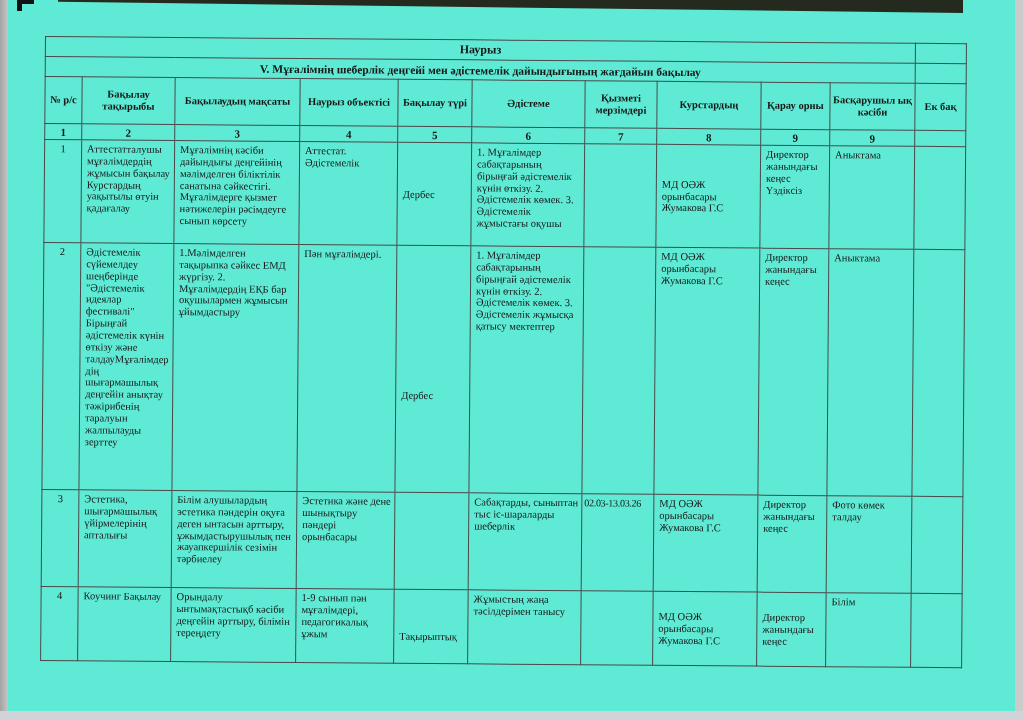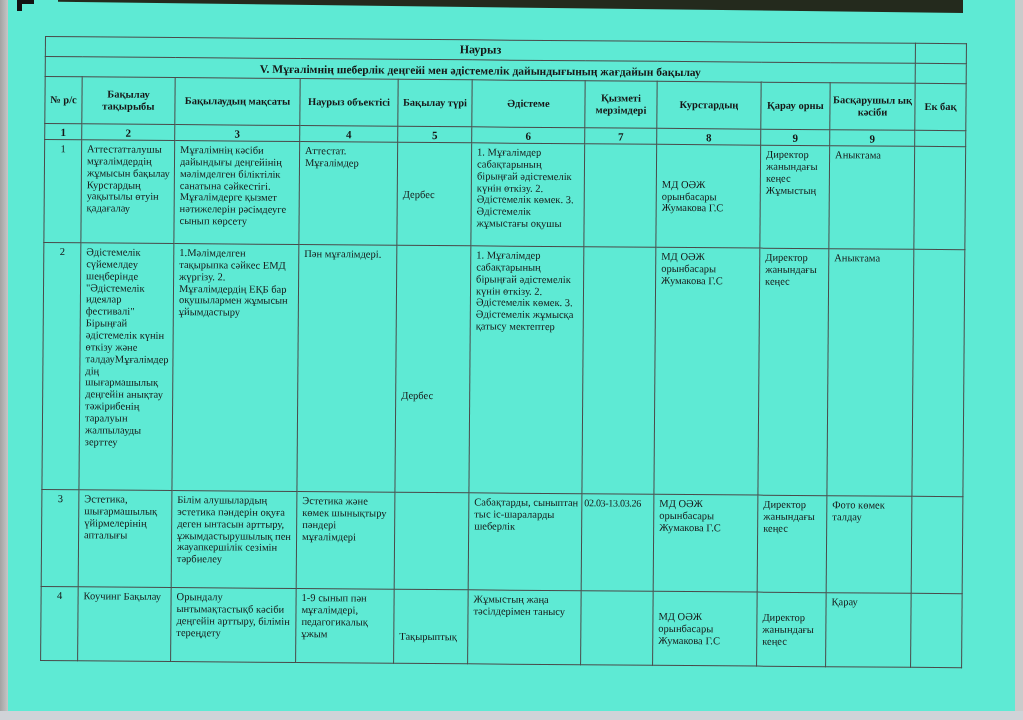--- a/index.html
+++ b/index.html
@@ -141,63 +141,63 @@
           <th>9</th>
           <th>9</th>
           <th></th>
         </tr>
     </thead>
     <tbody id="table-body">
         <tr>
           <td>1</td>
           <td>Аттестатталушы мұғалімдердің жұмысын бақылау Курстардың уақытылы өтуін қадағалау</td>
           <td>Мұғалімнің кәсіби дайындығы деңгейінің мәлімделген біліктілік санатына сәйкестігі. Мұғалімдерге қызмет нәтижелерін рәсімдеуге сынып көрсету</td>
-          <td>Аттестат. Мұғалімдер</td>
+          <td>Аттестат. Әдістемелік</td>
           <td>Дербес</td>
           <td>1. Мұғалімдер сабақтарының бірыңғай әдістемелік күнін өткізу.   2. Әдістемелік көмек. 3. Әдістемелік жұмыстағы оқушы</td>
           <td></td>
           <td>МД ОӘЖ орынбасары Жумакова Г.С</td>
-          <td>Директор жанындағы кеңес Жұмыстың</td>
+          <td>Директор жанындағы кеңес Үздіксіз</td>
           <td>Аныктама</td>
           <td></td>
         </tr>
         <tr>
           <td>2</td>
           <td>Әдістемелік сүйемелдеу шеңберінде "Әдістемелік идеялар фестивалі" Бірыңғай әдістемелік күнін өткізу және талдауМұғалімдердің шығармашылық деңгейін анықтау тәжірибенің таралуын жалпылауды зерттеу</td>
           <td>1.Мәлімделген тақырыпка сәйкес ЕМД жүргізу. 2. Мұғалімдердің ЕҚБ бар оқушылармен жұмысын ұйымдастыру</td>
           <td>Пән мұғалімдері.</td>
           <td>Дербес</td>
           <td>1. Мұғалімдер сабақтарының бірыңғай әдістемелік күнін өткізу. 2. Әдістемелік көмек. 3. Әдістемелік жұмысқа қатысу мектептер</td>
           <td></td>
           <td>МД ОӘЖ орынбасары Жумакова Г.С</td>
           <td>Директор жанындағы кеңес</td>
           <td>Аныктама</td>
           <td></td>
         </tr>
         <tr>
           <td>3</td>
           <td>Эстетика, шығармашылық үйірмелерінің апталығы</td>
           <td>Білім алушылардың эстетика пәндерін оқуға деген ынтасын арттыру, ұжымдастырушылық пен жауапкершілік сезімін тәрбиелеу</td>
-          <td>Эстетика және көмек шынықтыру пәндері мұғалімдері</td>
+          <td>Эстетика және дене шынықтыру пәндері орынбасары</td>
           <td></td>
           <td>Сабақтарды, сыныптан тыс іс-шараларды шеберлік</td>
           <td>02.03-13.03.26</td>
           <td>МД ОӘЖ орынбасары Жумакова Г.С</td>
           <td>Директор жанындағы кеңес</td>
           <td>Фото көмек талдау</td>
           <td></td>
         </tr>
         <tr>
           <td>4</td>
           <td>Коучинг Бақылау</td>
           <td>Орындалу ынтымақтастықб кәсіби деңгейін арттыру, білімін тереңдету</td>
           <td>1-9 сынып пән мұғалімдері, педагогикалық ұжым</td>
           <td>Тақырыптық</td>
           <td>Жұмыстың жаңа тәсілдерімен танысу</td>
           <td></td>
           <td>МД ОӘЖ орынбасары Жумакова Г.С</td>
           <td>Директор жанындағы кеңес</td>
-          <td>Қарау</td>
+          <td>Білім</td>
           <td></td>
         </tr>
       </tbody>
   </table>
 </div>
 
 </body></html>

